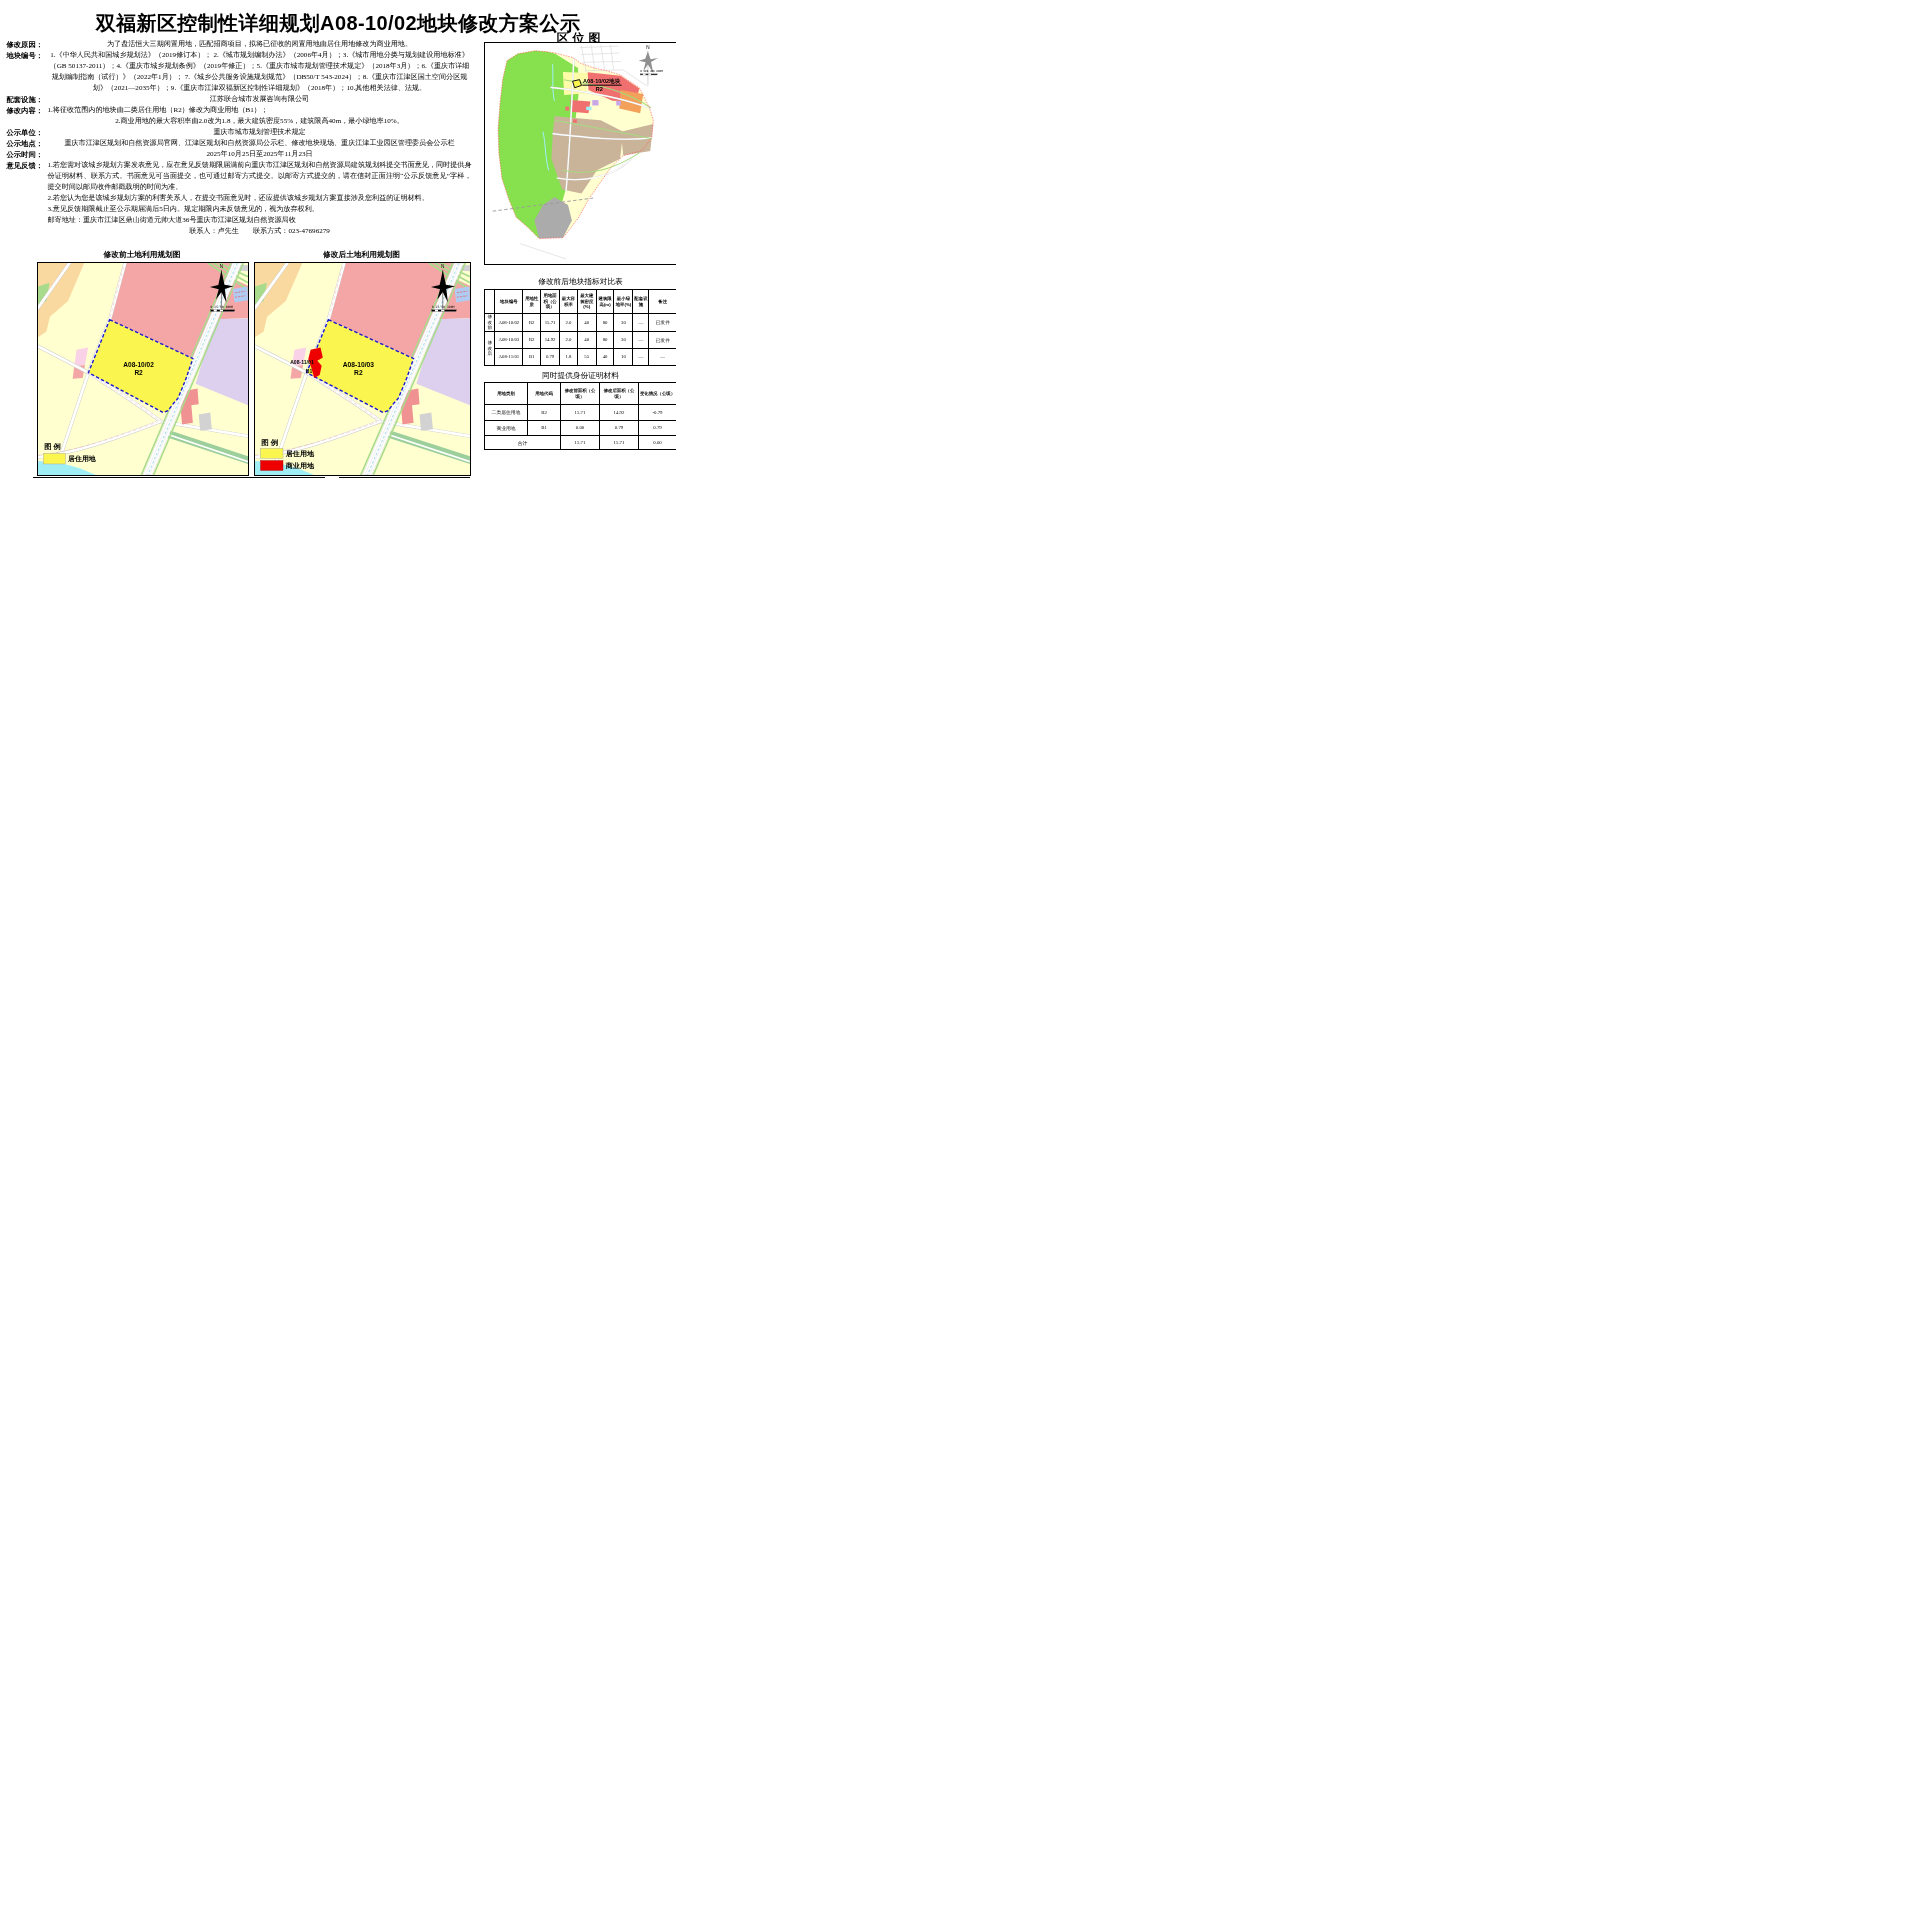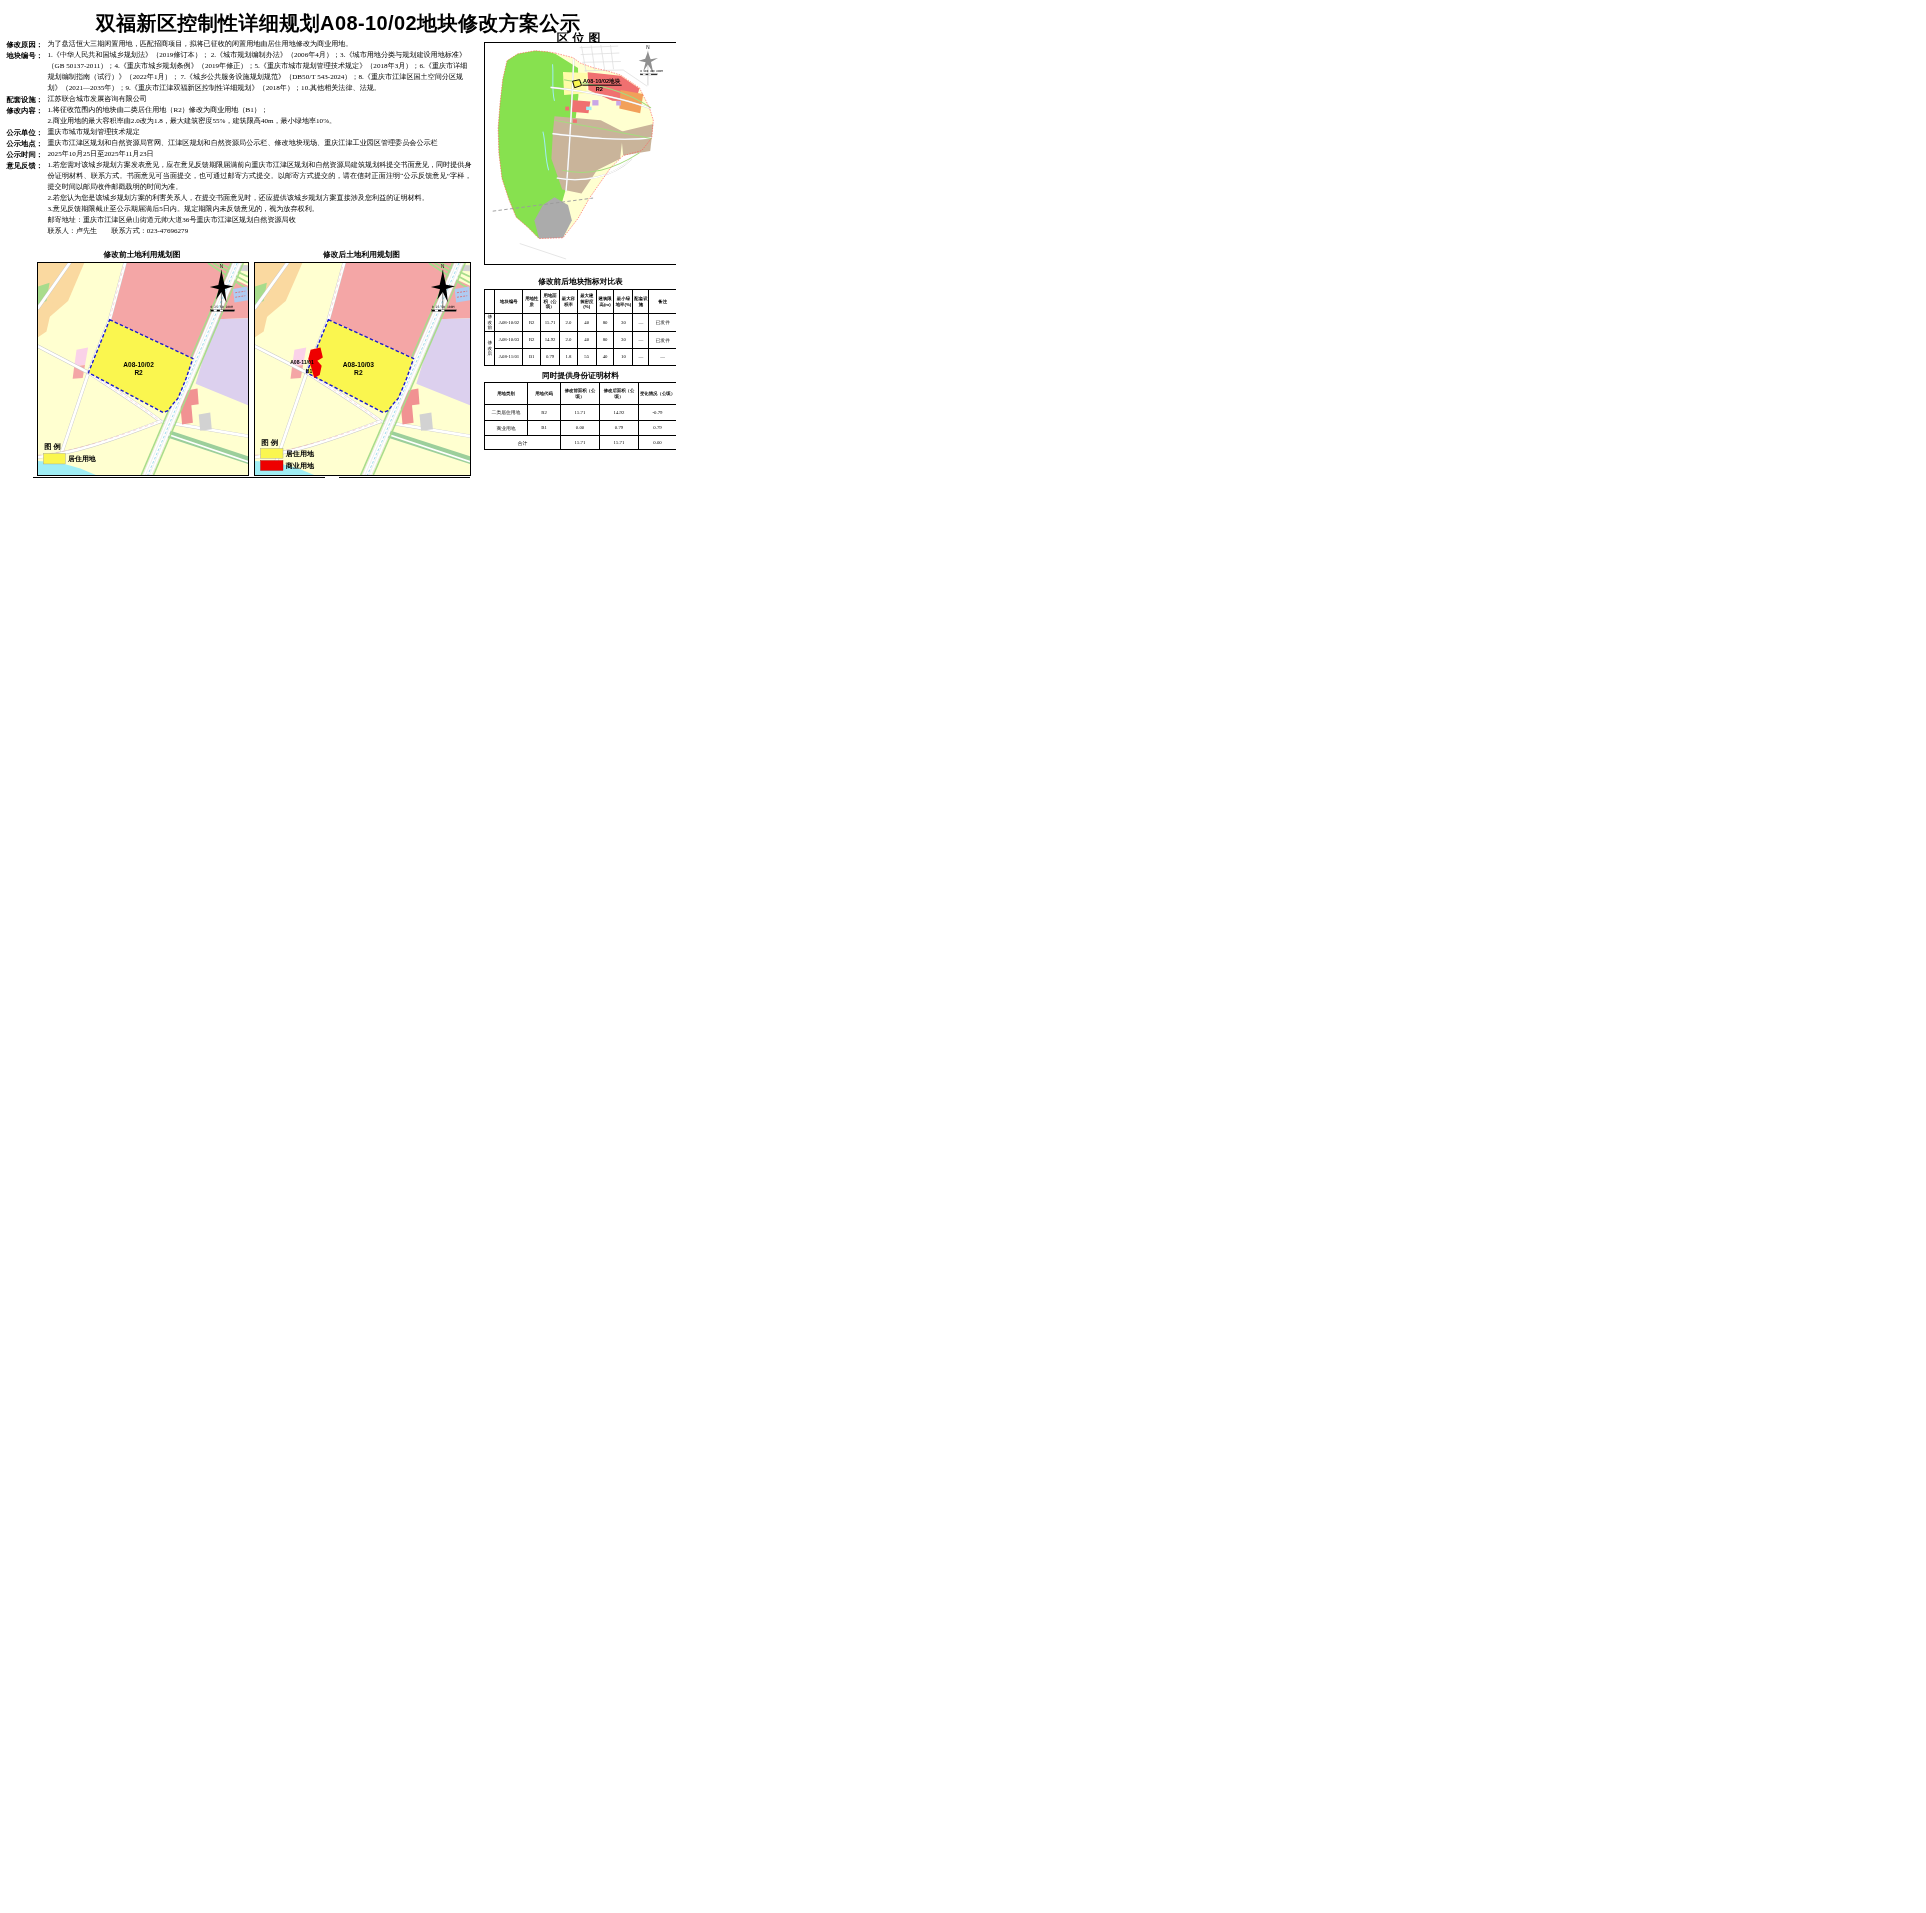--- a/index.html
+++ b/index.html
@@ -9,21 +9,21 @@
   
   #page-title{left:0;top:10px;width:676px;text-align:center;font-family:"Liberation Sans",sans-serif;
     font-weight:bold;font-size:20px;letter-spacing:0.4px}
   
   #info{left:6.5px;top:39px;width:465px}
   .info-row{display:flex;align-items:flex-start}
   .info-label{flex:0 0 41px;font-family:"Liberation Sans",sans-serif;font-weight:bold;
     font-size:7.3px;line-height:11px;white-space:nowrap}
   .info-content{flex:1}
   .info-content p{margin:0;font-size:7.1px;line-height:11px;text-align:justify}
-  .info-content p:last-child{text-align:left}
+  .info-content p:last-child{text-align:center}
   
   .panel{border:0.4px solid #000;background:#fff;overflow:hidden}
   .panel-title{text-align:center;font-family:"Liberation Sans",sans-serif;font-weight:bold}
   #locmap-title{left:484px;top:30px;width:193px;font-size:12px;letter-spacing:3.9px}
   #locmap{left:484px;top:42px;width:193px;height:221px}
   #map-before-title{left:37px;top:250px;width:210px;font-size:7.7px}
   #map-after-title{left:254px;top:250px;width:215px;font-size:7.7px}
   #map-before{left:37px;top:262px;width:210px;height:212px}
   #map-after{left:254px;top:262px;width:215px;height:212px}
   svg{display:block}
@@ -52,21 +52,21 @@
   .f-locgray{fill:var(--locgray)}
   .s-locgrid{stroke:#DBDBDB;stroke-width:1.8;fill:none}
   .s-locroad{stroke:#fff;stroke-width:3;fill:none} .s-locroadc{stroke:#CFCFCF;stroke-width:4.2;fill:none}
   .s-locgreen{stroke:#A5DB7E;stroke-width:2.6;fill:none}
   .s-boundary{stroke:var(--boundary_red);stroke-width:1.6;fill:none;stroke-dasharray:4 3;stroke-linejoin:round}
   .s-rail{stroke:#9A9A9A;stroke-width:2.4;fill:none;stroke-dasharray:9 6}
   .s-cyan{stroke:var(--water);stroke-width:2.6;fill:none}
   .loc-label{font-family:"Liberation Sans",sans-serif;font-weight:bold;font-size:14.5px;fill:#000}
   
   .tbl-title{left:484px;width:193px;text-align:center;font-family:"Liberation Sans",sans-serif;
-    font-weight:bold;font-size:7.7px}
+    font-weight:normal;font-size:7.7px}
   #table1-title{top:277px} #table2-title{top:371px}
   #table1-wrap{left:484px;top:289px;width:193px}
   #table2-wrap{left:484px;top:382px;width:193px}
   table{border-collapse:collapse;table-layout:fixed;width:100%;border:0.8px solid #000}
   th,td{border:0.4px solid #000;text-align:center;vertical-align:middle;padding:0 0.4px;overflow:hidden}
   th{font-family:"Liberation Sans",sans-serif;font-weight:bold;font-size:4.4px;line-height:1.25}
   td{font-family:"Liberation Serif",serif;font-size:4.8px}
   .group-cell{font-size:4.6px;line-height:1.2}
   #table1-wrap tr.hdr{height:24px} #table1-wrap tr.r{height:17.3px}
   #table2-wrap tr.hdr{height:22.3px} #table2-wrap tr.r1{height:15.4px}

